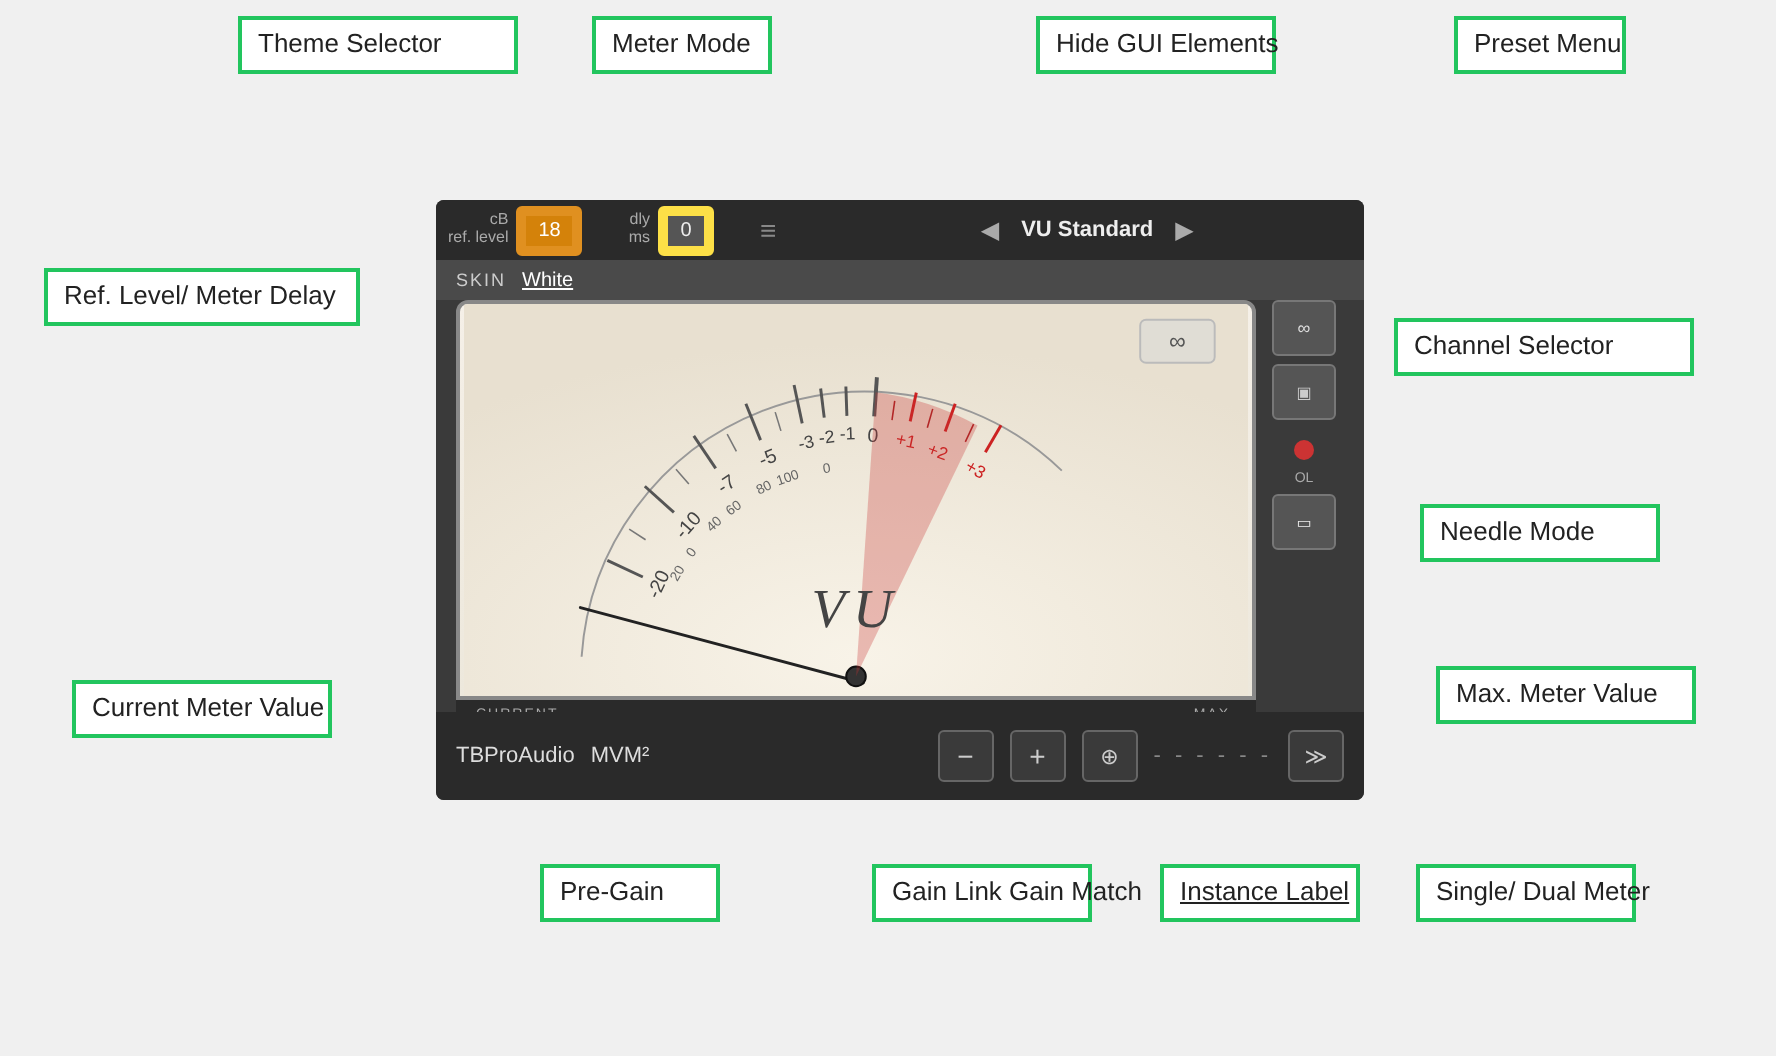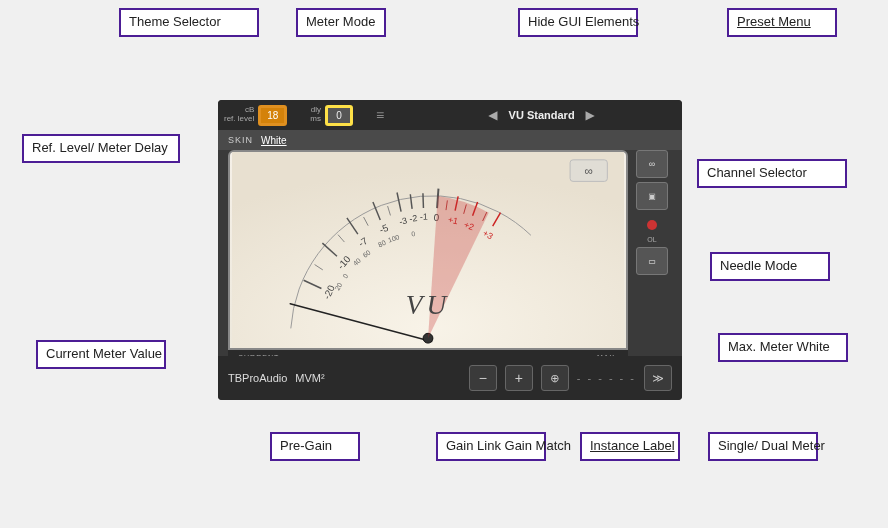--- a/index.html
+++ b/index.html
@@ -8,21 +8,21 @@
       height: 528px;
       background: #f0f0f0;
       font-family: Arial, sans-serif;
       position: relative;
       overflow: hidden;
     }
 
     
     .label-box {
       position: absolute;
-      border: 2px solid #4c1d95;
+      border: 2px solid #22c55e;
       background: white;
       padding: 4px 8px;
       font-size: 13px;
       line-height: 1.3;
       color: #222;
       white-space: nowrap;
     }
 
     
     .plugin-wrapper {
@@ -59,21 +59,21 @@
     }
 
     .ref-label {
       font-size: 8px;
       color: #aaa;
       line-height: 1.1;
     }
 
     .topbar-btn {
       background: #555;
-      border: 3px solid #fde047;
+      border: 5px solid #fde047;
       border-radius: 3px;
       color: #eee;
       font-size: 10px;
       padding: 2px 6px;
       min-width: 28px;
       text-align: center;
     }
 
     .topbar-btn.orange {
       background: #d4820a;
@@ -281,37 +281,37 @@
 
 <div class="label-box" style="left:119px; top:8px; width:140px;">Theme
 Selector</div>
 
 <div class="label-box" style="left:296px; top:8px; width:90px;">Meter
 Mode</div>
 
 <div class="label-box" style="left:518px; top:8px; width:120px;">Hide
 GUI Elements</div>
 
-<div class="label-box" style="left:727px; top:8px; width:110px;text-decoration:underline;">Preset
+<div class="label-box" style="left:727px; top:8px; width:86px;">Preset
 Menu</div>
 
 <div class="label-box" style="left:22px; top:134px; width:158px;">Ref. Level/
 Meter Delay</div>
 
 <div class="label-box" style="left:697px; top:159px; width:150px;">Channel
 Selector</div>
 
 <div class="label-box" style="left:710px; top:252px; width:120px;">Needle
 Mode</div>
 
 <div class="label-box" style="left:36px; top:340px; width:130px;">Current
 Meter Value</div>
 
 <div class="label-box" style="left:718px; top:333px; width:130px;">Max.
-Meter White</div>
+Meter Value</div>
 
 <div class="label-box" style="left:270px; top:432px; width:90px;">Pre-Gain</div>
 
 <div class="label-box" style="left:436px; top:432px; width:110px;">Gain Link
 Gain Match</div>
 
 <div class="label-box" style="left:580px; top:432px; width:100px;text-decoration:underline;">Instance
 Label</div>
 
 <div class="label-box" style="left:708px; top:432px; width:110px;">Single/

